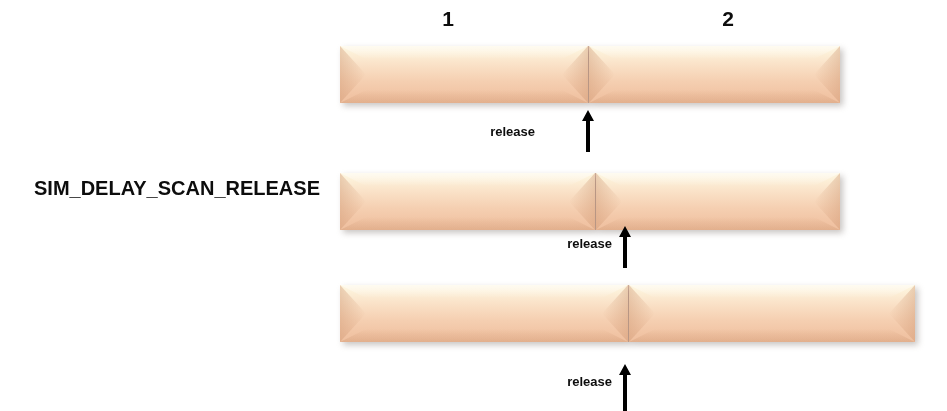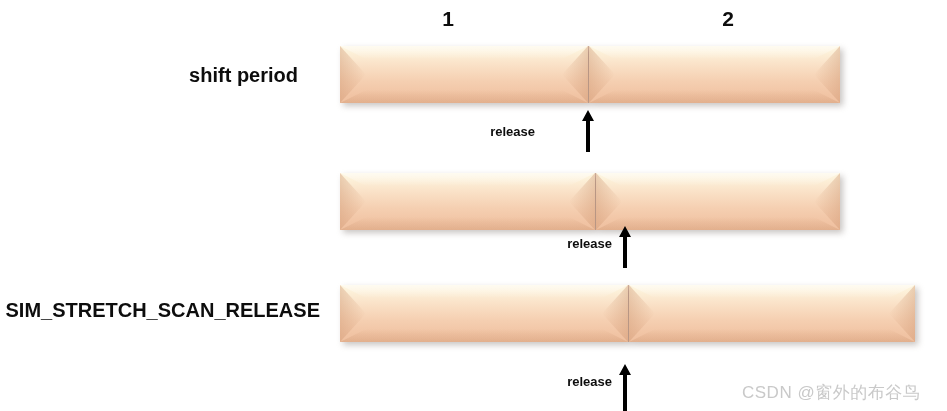--- a/index.html
+++ b/index.html
@@ -115,21 +115,20 @@
   }
 </style>
 </head>
 <body>
 
 <div id="stage">
 
   <div class="period-num" style="left:418px; top:8px;">1</div>
   <div class="period-num" style="left:698px; top:8px;">2</div>
 
-  <div class="row-label" style="left:0px; top:65px; width:298px;">shift period</div>
 
   <div class="bar" style="left:340px; top:46px; width:500px; height:57px;">
     <div class="seg" style="left:0px; width:248px;">
       <div class="bvl bvl-t"></div>
       <div class="bvl bvl-b"></div>
       <div class="bvl bvl-l"></div>
       <div class="bvl bvl-r"></div>
     </div>
     <div class="seg" style="left:249px; width:251px;">
       <div class="bvl bvl-t"></div>
@@ -141,20 +140,21 @@
   </div>
 
   <div class="release-label" style="left:395px; top:125px; width:140px;">release</div>
 
   <div class="arrow" style="left:580px; top:110px;">
     <svg width="16" height="42" viewBox="0 0 16 42">
       <polygon points="8,0 14,11 10,11 10,42 6,42 6,11 2,11" fill="#000000"></polygon>
     </svg>
   </div>
 
+  <div class="row-label" style="left:0px; top:178px; width:320px;">SIM_DELAY_SCAN_RELEASE</div>
 
   <div class="bar" style="left:340px; top:173px; width:500px; height:57px;">
     <div class="seg" style="left:0px; width:255px;">
       <div class="bvl bvl-t"></div>
       <div class="bvl bvl-b"></div>
       <div class="bvl bvl-l"></div>
       <div class="bvl bvl-r"></div>
     </div>
     <div class="seg" style="left:256px; width:244px;">
       <div class="bvl bvl-t"></div>
@@ -166,21 +166,20 @@
   </div>
 
   <div class="release-label" style="left:472px; top:237px; width:140px;">release</div>
 
   <div class="arrow" style="left:617px; top:226px;">
     <svg width="16" height="42" viewBox="0 0 16 42">
       <polygon points="8,0 14,11 10,11 10,42 6,42 6,11 2,11" fill="#000000"></polygon>
     </svg>
   </div>
 
-  <div class="row-label" style="left:0px; top:300px; width:320px;">SIM_STRETCH_SCAN_RELEASE</div>
 
   <div class="bar" style="left:340px; top:285px; width:575px; height:57px;">
     <div class="seg" style="left:0px; width:288px;">
       <div class="bvl bvl-t"></div>
       <div class="bvl bvl-b"></div>
       <div class="bvl bvl-l"></div>
       <div class="bvl bvl-r"></div>
     </div>
     <div class="seg" style="left:289px; width:286px;">
       <div class="bvl bvl-t"></div>
@@ -192,15 +191,14 @@
   </div>
 
   <div class="release-label" style="left:472px; top:375px; width:140px;">release</div>
 
   <div class="arrow" style="left:617px; top:364px;">
     <svg width="16" height="47" viewBox="0 0 16 47">
       <polygon points="8,0 14,11 10,11 10,47 6,47 6,11 2,11" fill="#000000"></polygon>
     </svg>
   </div>
 
-  <div class="watermark" style="left:742px; top:381px;">CSDN @窗外的布谷鸟</div>
 
 </div>
 
 </body></html>

